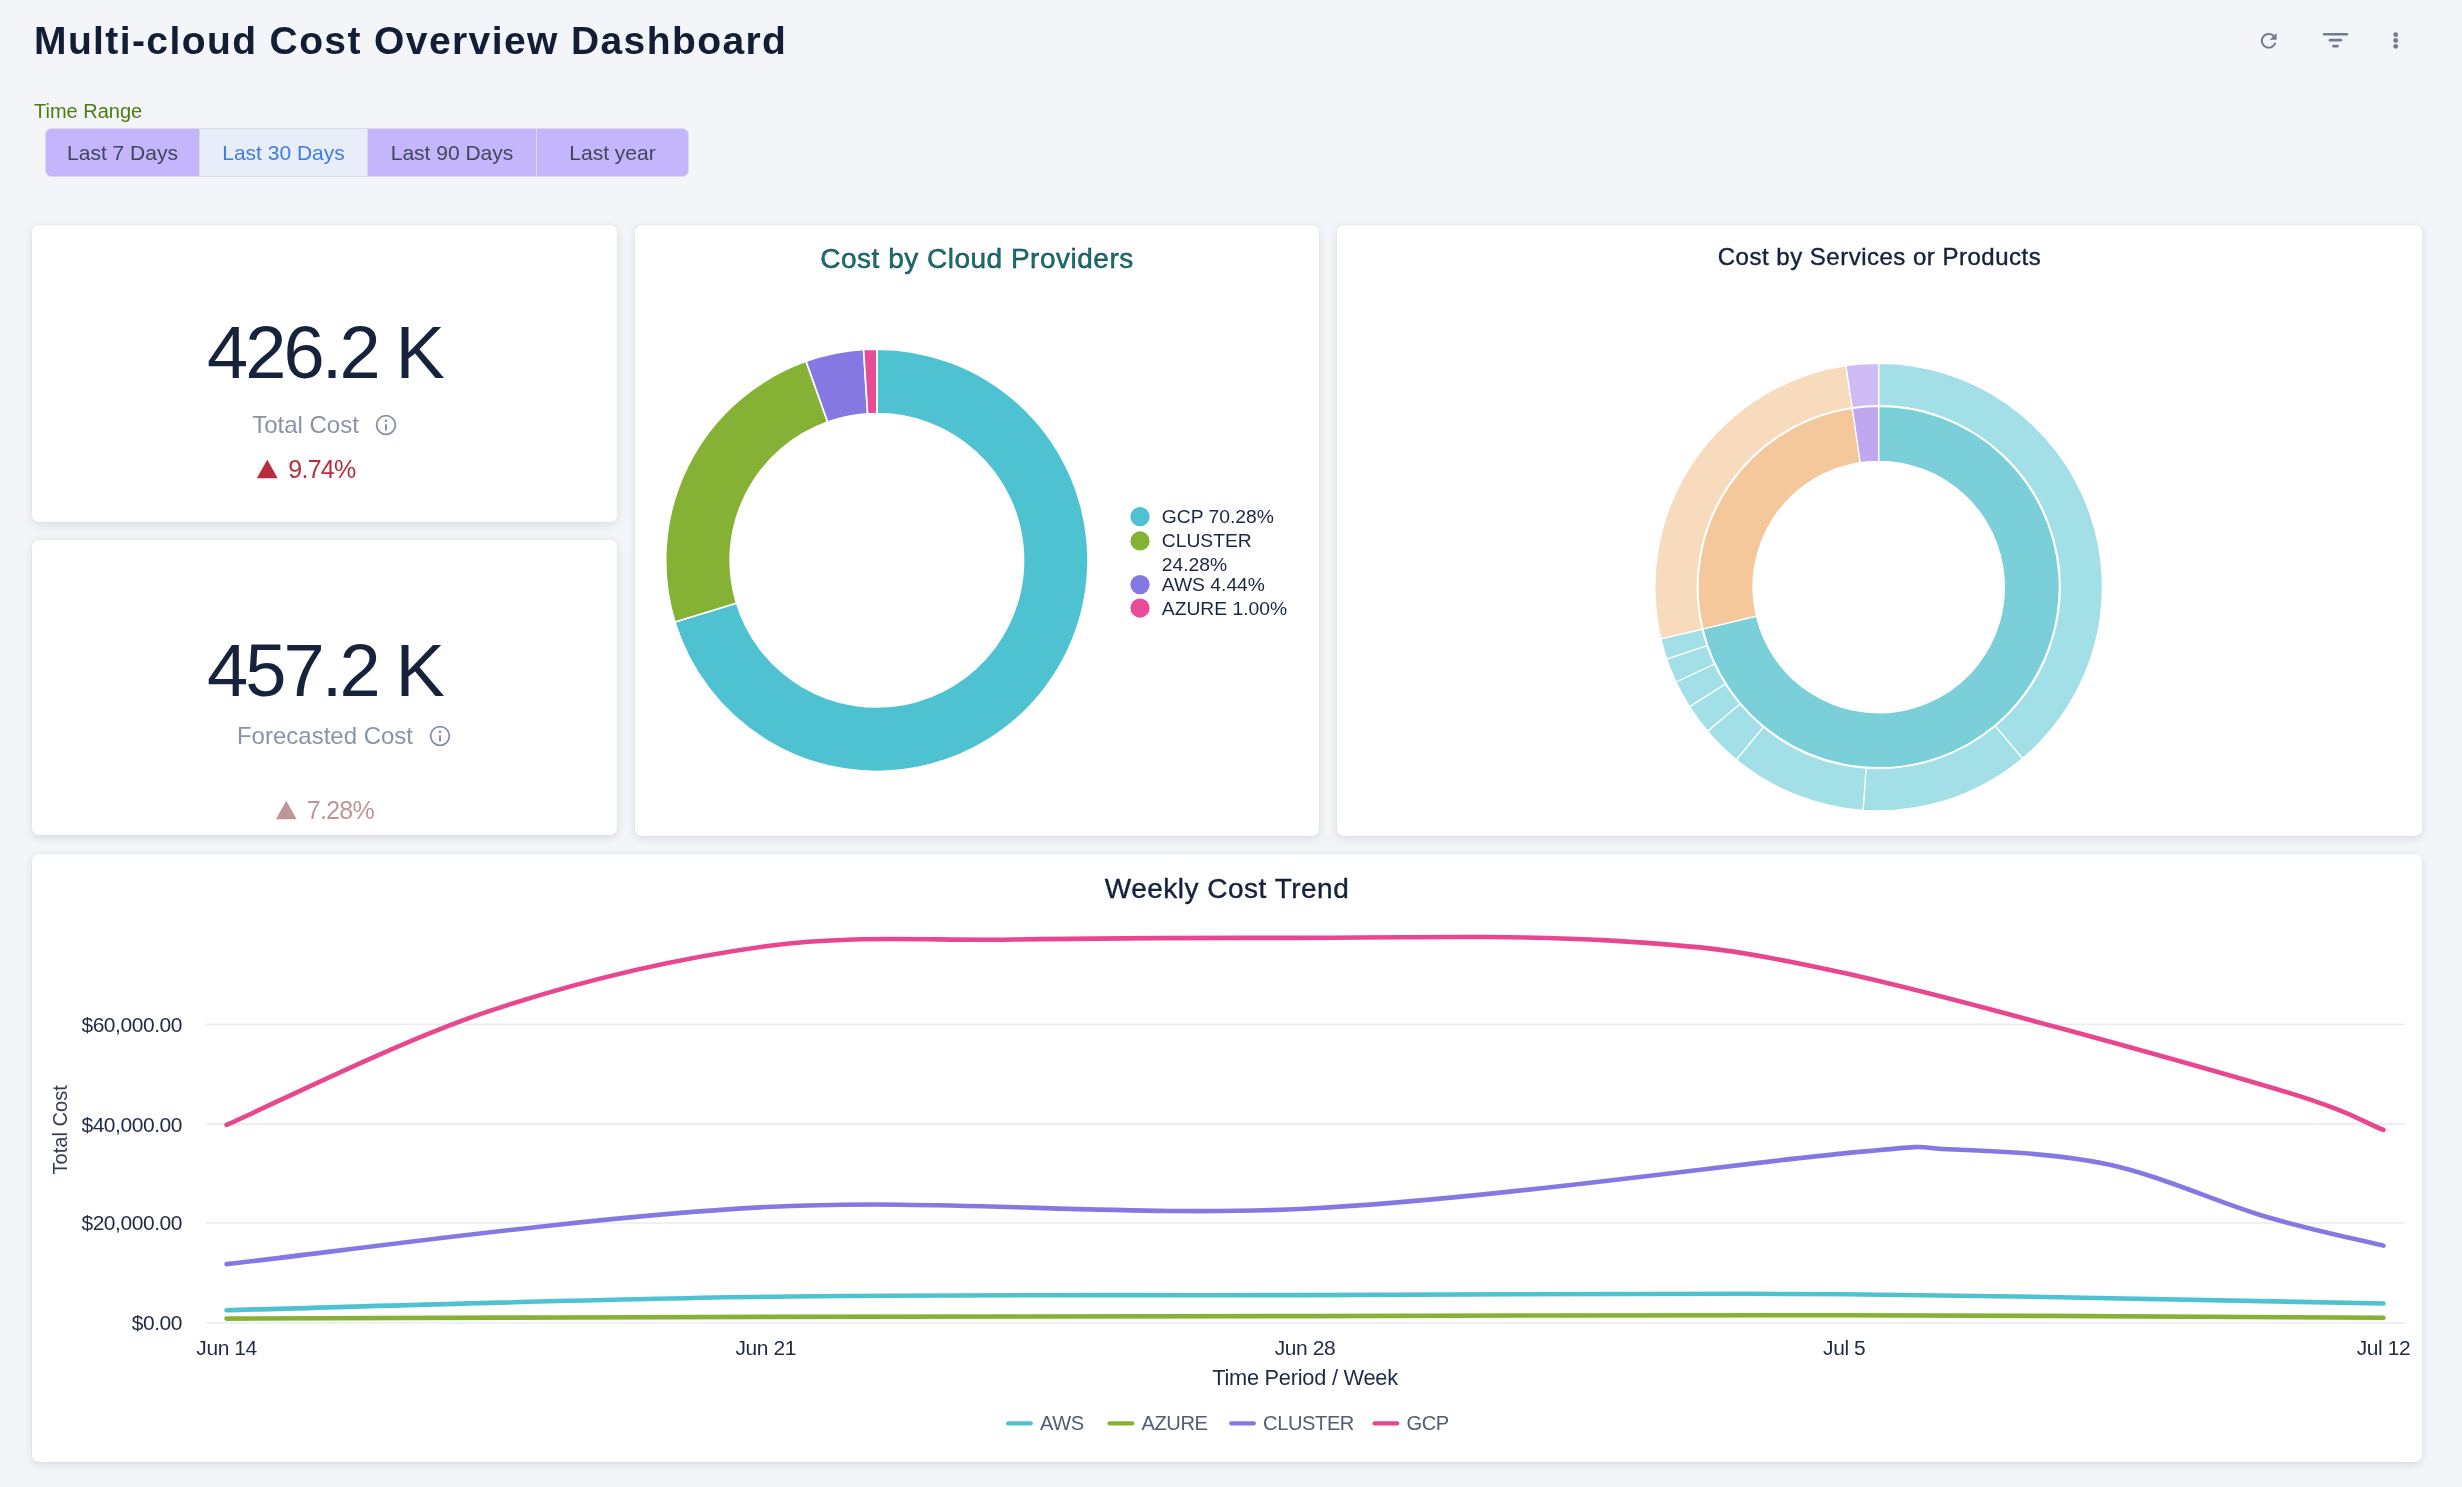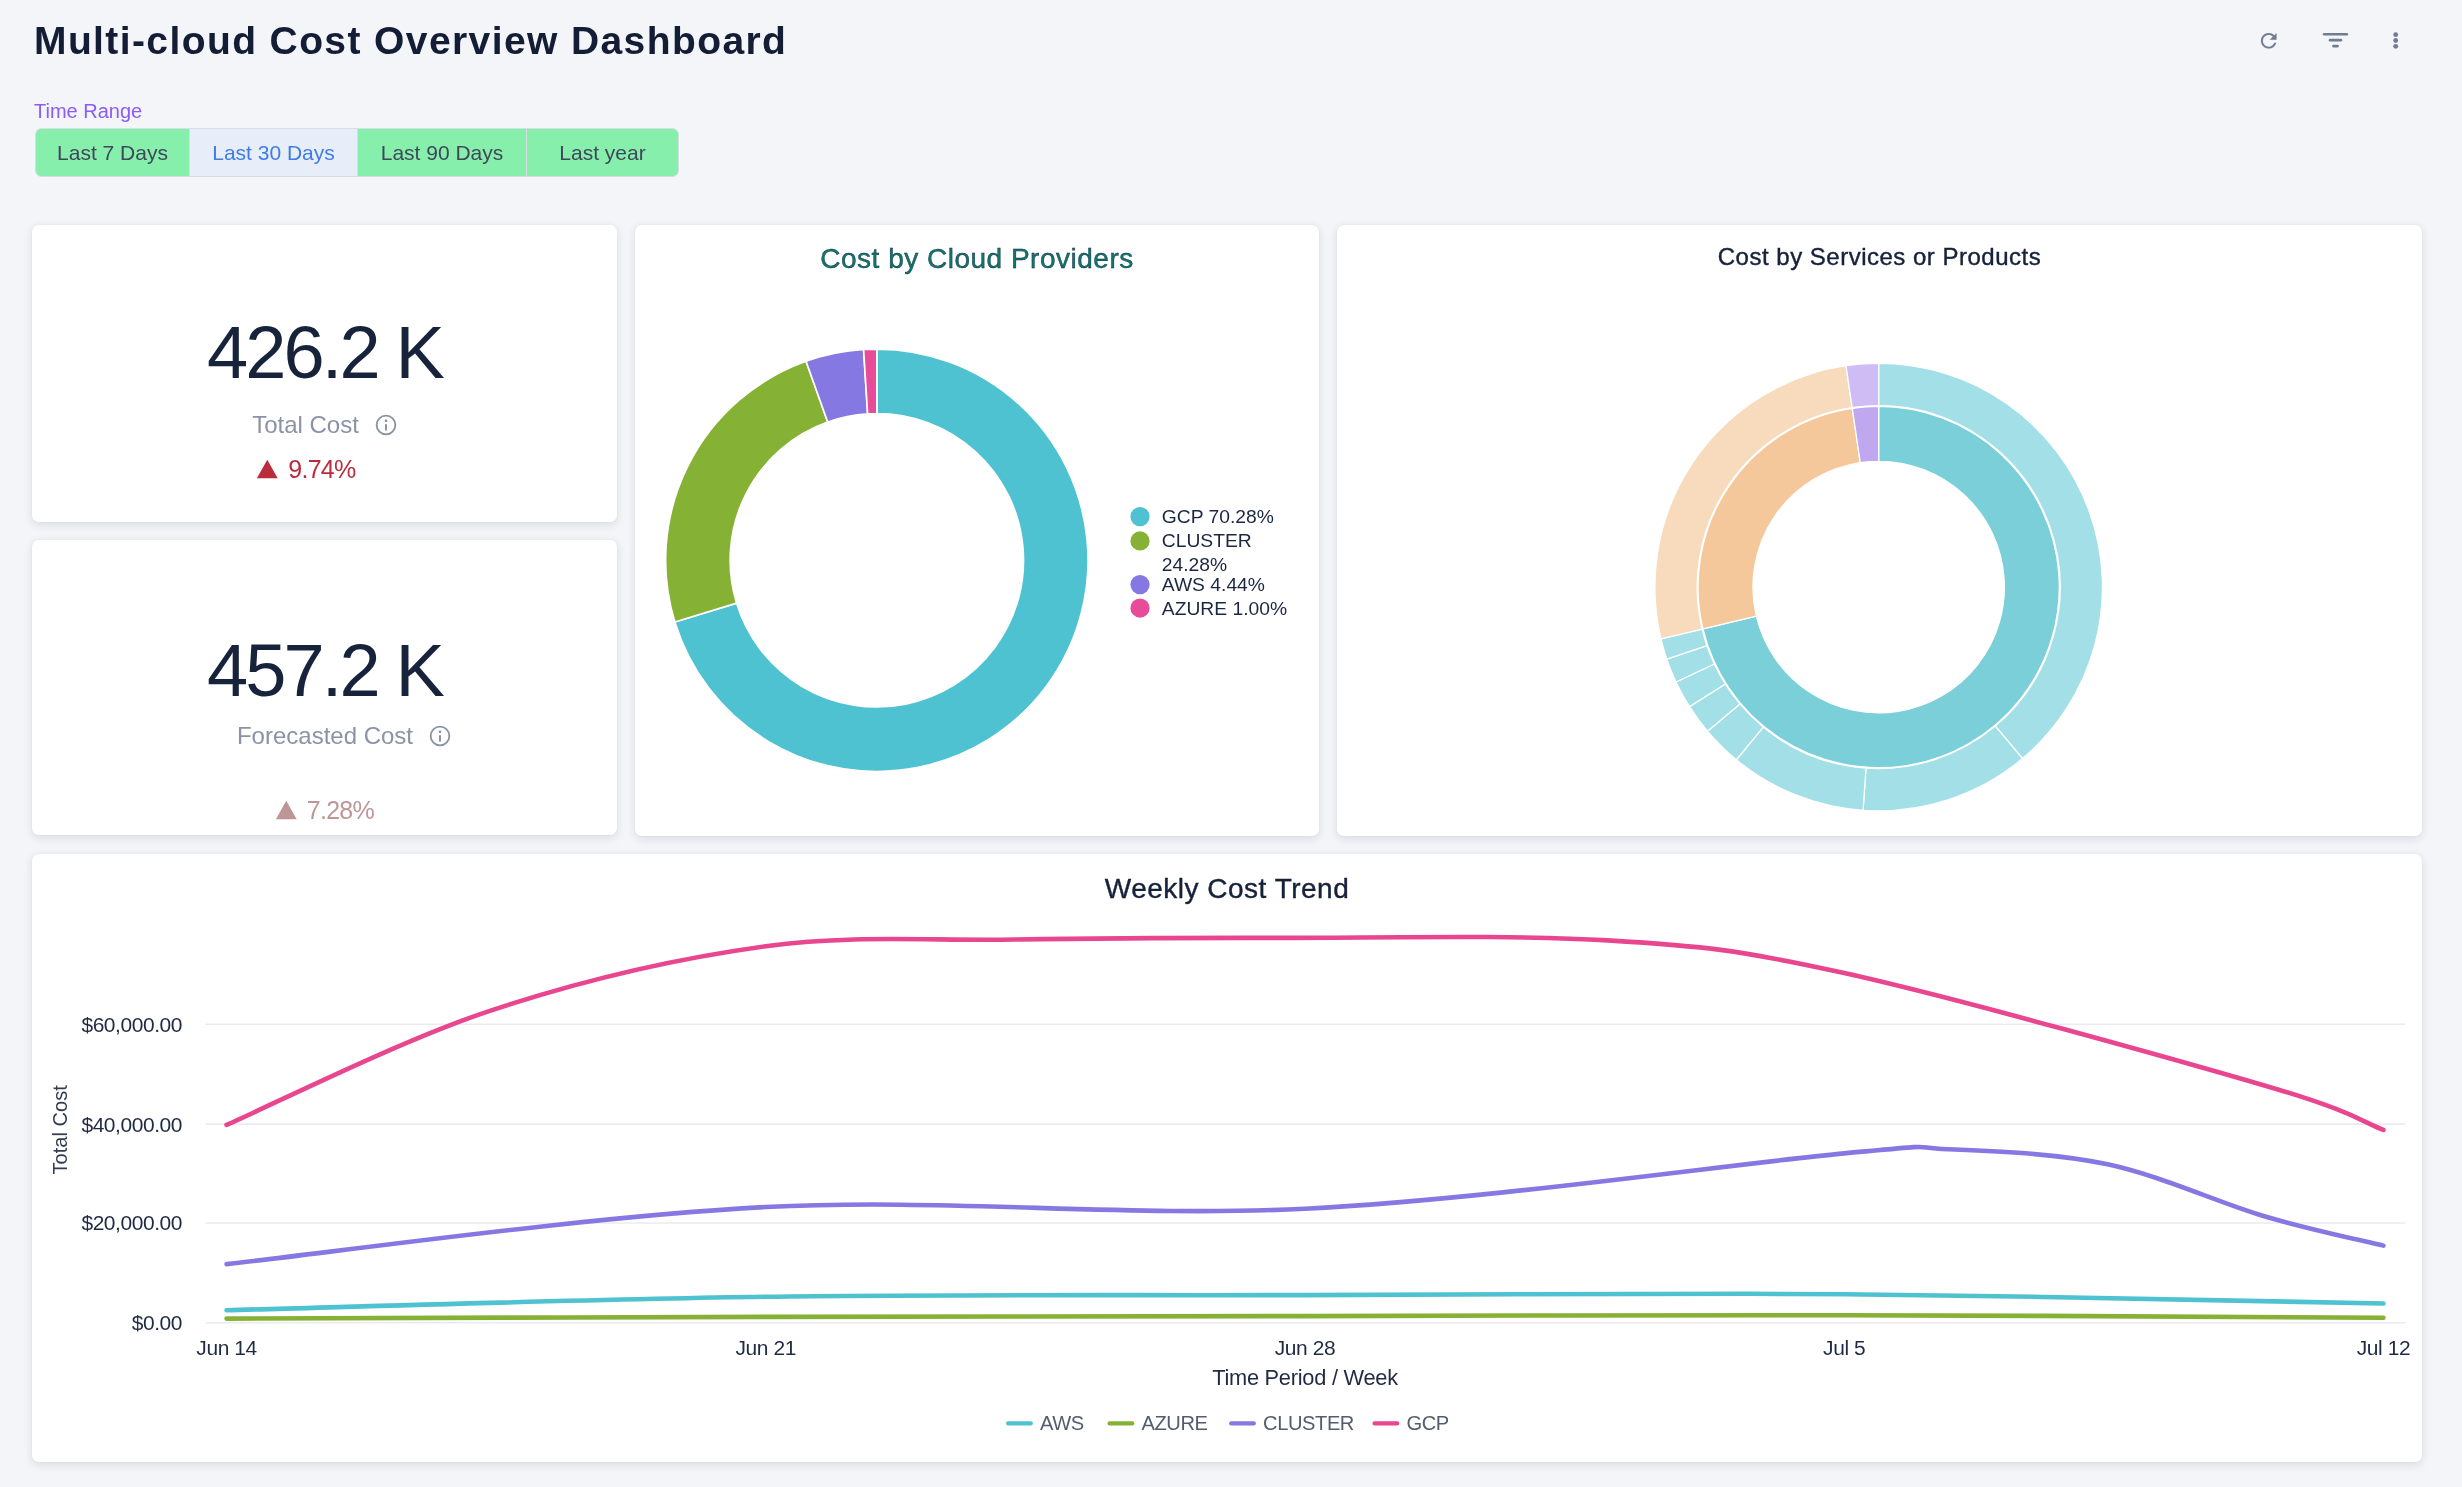--- a/index.html
+++ b/index.html
@@ -13,22 +13,22 @@
 <svg class="abs" style="left:2322px;top:32px" width="27" height="17" viewBox="0 0 32 20">
 <rect x="1" y="1" width="30" height="3.2" rx="1.6" fill="#707c90"></rect>
 <rect x="8" y="8" width="16" height="3.2" rx="1.6" fill="#707c90"></rect>
 <rect x="12" y="15" width="8" height="3.2" rx="1.6" fill="#707c90"></rect>
   </svg>
 <svg class="abs" style="left:2389px;top:28px" width="13.4" height="25" viewBox="0 0 16 30">
 <circle cx="8" cy="8" r="2.9" fill="#707c90"></circle>
     <circle cx="8" cy="15" r="2.9" fill="#707c90"></circle>
     <circle cx="8" cy="22" r="2.9" fill="#707c90"></circle>
   </svg>
-<div class="abs" style="left:34px;top:101px;font-size:20px;color:#8b5cf6;line-height:1;">Time Range</div>
-<div class="abs" style="left:35px;top:128px;width:644px;height:49px;background:#86efac;border:1.7px solid #d8dce4;border-radius:6.7px;display:flex;overflow:hidden;">
+<div class="abs" style="left:34px;top:101px;font-size:20px;color:#4d7c0f;line-height:1;">Time Range</div>
+<div class="abs" style="left:45px;top:128px;width:644px;height:49px;background:#c4b5fd;border:1.7px solid #d8dce4;border-radius:6.7px;display:flex;overflow:hidden;">
 <div style="display:flex;align-items:center;justify-content:center;font-size:21px;width:154px;color:#3f4859;border-right:1.7px solid #d8dce4;">Last 7 Days</div>
 <div style="display:flex;align-items:center;justify-content:center;font-size:21px;width:168px;color:#3e7ce8;background:#e7eef9;border-right:1.7px solid #d8dce4;">Last 30 Days</div>
 <div style="display:flex;align-items:center;justify-content:center;font-size:21px;width:169px;color:#3f4859;border-right:1.7px solid #d8dce4;">Last 90 Days</div>
 <div style="display:flex;align-items:center;justify-content:center;font-size:21px;flex:1;color:#3f4859;">Last year</div>
 </div>
 <div class="card" style="left:32px;top:225px;width:585px;height:297px;"></div>
 <div class="card" style="left:32px;top:540px;width:585px;height:295px;"></div>
 <div class="card" style="left:635px;top:225px;width:684px;height:611px;"></div>
 <div class="card" style="left:1337px;top:225px;width:1085px;height:611px;"></div>
 <div class="card" style="left:32px;top:854px;width:2390px;height:608px;"></div>

